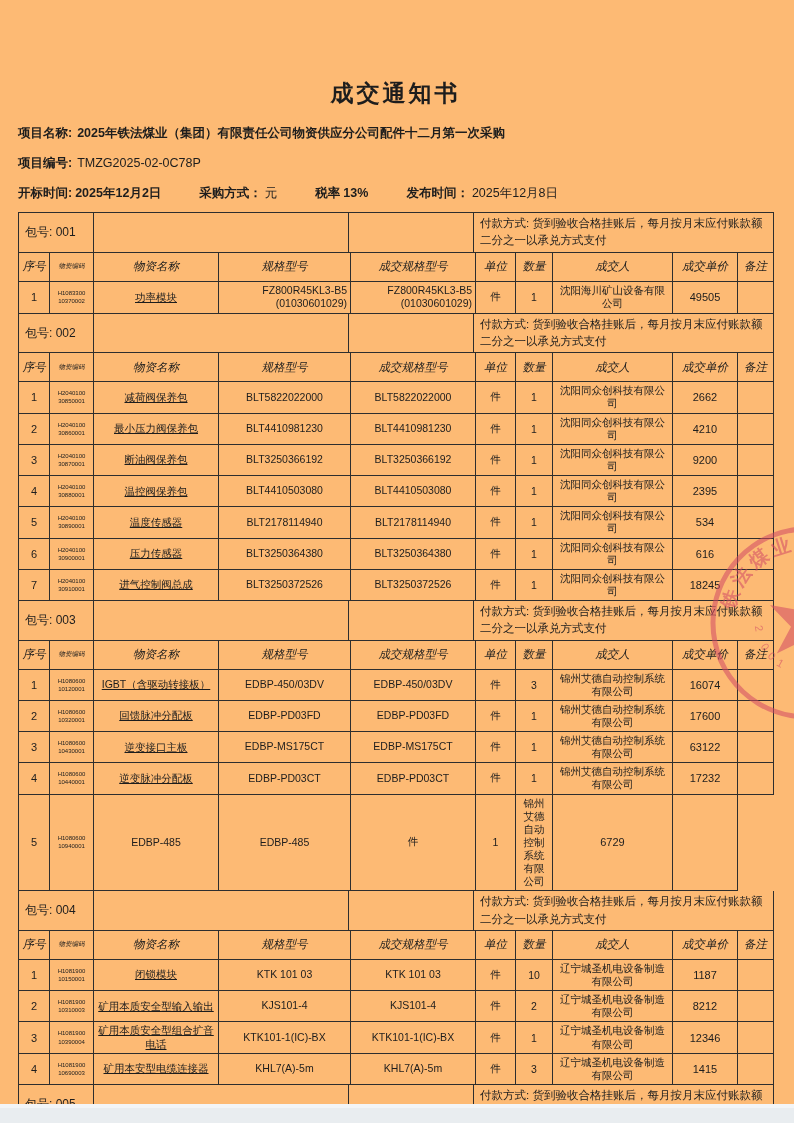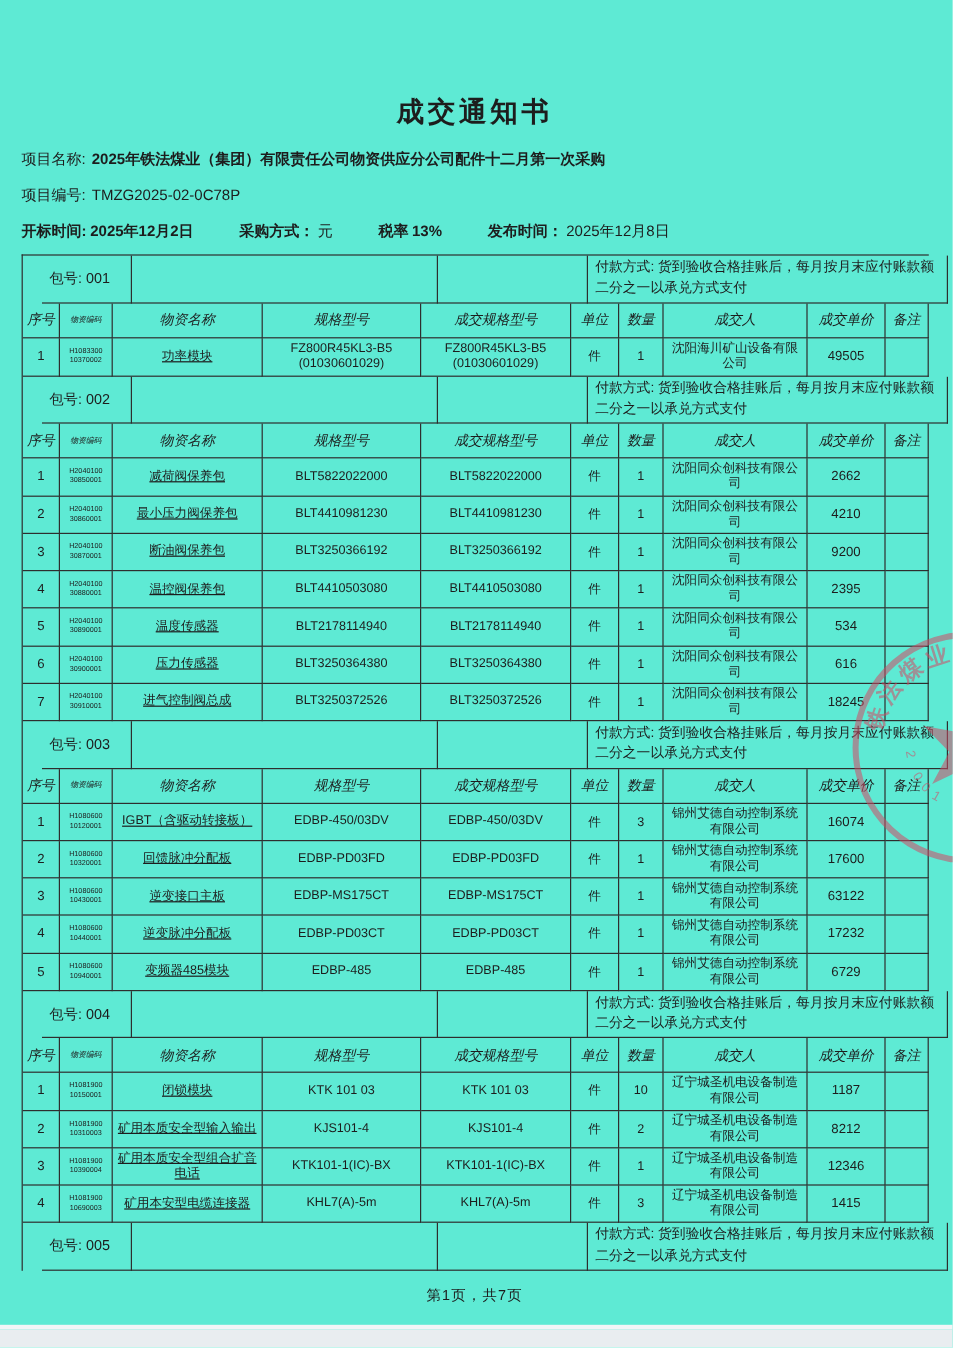--- a/index.html
+++ b/index.html
@@ -1,62 +1,62 @@
 <!DOCTYPE html>
 <html><head>
 <meta charset="utf-8">
 <style>
   html,body{margin:0;padding:0;background:#ffffff;}
   .page{
     position:relative;
     width:794px;height:1123px;
     overflow:hidden;
-    background:#5eead4;
+    background:#fdba74;
     font-family:"Liberation Sans","DejaVu Sans",sans-serif;
     color:#1d1d1d;
   }
   .content{position:relative;padding-left:18px;padding-right:21px;}
   .doc-title{
     margin:78px 0 16px 0;
     text-align:center;
     font-size:23px;font-weight:700;letter-spacing:3px;
   }
   .meta-line{font-size:12.5px;margin-bottom:13px;}
-  .meta-label{font-weight:400;margin-right:5px;}
+  .meta-label{font-weight:700;margin-right:5px;}
   .b{font-weight:700;}
   .info-line{display:flex;gap:38px;font-size:12.5px;margin:12px 0 10px 0;flex-wrap:nowrap;}
   .info-item .info-label{font-weight:600;margin-right:3px;text-align:right;}
 
   .sheet{
     margin-top:8px;
     width:755px;
     border-top:1.6px solid #2e2e2e;
     border-left:1.6px solid #2e2e2e;
   }
   .trow{display:grid;grid-template-columns:31px 44px 125px 132px 125px 40px 37px 120px 65px 36px;}
-  .brow{display:grid;grid-template-columns:75px 255px 125px 300px;margin-left:16px;}
+  .brow{display:grid;grid-template-columns:75px 255px 125px 300px;}
   .cell{
     box-sizing:border-box;
     border-right:1.4px solid #2e2e2e;
     border-bottom:1.4px solid #2e2e2e;
     display:flex;align-items:center;justify-content:center;
     text-align:center;
     padding:2px 3px;
     overflow:hidden;
   }
   .brow .cell{min-height:36px;}
   .hrow  .cell{min-height:29px;font-size:11.5px;font-style:italic;}
   .drow  .cell{min-height:30px;}
   .hcell.tiny{font-size:6.5px;}
   .band-label{justify-content:flex-start;text-align:left;padding-left:6px;font-size:12px;}
   .pay{justify-content:flex-start;text-align:left;font-size:11.5px;line-height:1.5;padding:2px 6px;}
   .c-seq{font-size:11px;}
   .c-code{font-size:6px;line-height:1.35;padding:1px;}
   .c-name{font-size:10.5px;line-height:1.25;text-decoration:underline;}
-  .c-spec,.c-dspec{font-size:10.5px;line-height:1.3;}
+  .c-spec,.c-dspec{font-size:10.5px;line-height:1.3;text-align:right;}
   .c-unit,.c-qty{font-size:10.5px;}
   .c-supplier{font-size:10.5px;line-height:1.25;}
   .c-price{font-size:11px;}
   .c-note{font-size:10px;}
 
   .page-footer{margin-top:12px;text-align:center;font-size:12px;letter-spacing:1px;}
 
   .stamp{position:absolute;left:692px;top:508px;pointer-events:none;}
   .scan-edge{position:absolute;left:0;right:0;bottom:0;height:15px;background:#e9edf0;}
   .scan-edge2{position:absolute;left:0;right:0;bottom:15px;height:4px;background:#f3f5f7;}
@@ -310,21 +310,20 @@
     <div class="cell c-unit">件</div>
     <div class="cell c-qty">1</div>
     <div class="cell c-supplier">锦州艾德自动控制系统有限公司</div>
     <div class="cell c-price">17232</div>
     <div class="cell c-note"></div>
   </div>
 
   <div class="trow drow">
     <div class="cell c-seq">5</div>
     <div class="cell c-code">H1080600 10940001</div>
-    <div class="cell c-name">变频器485模块</div>
     <div class="cell c-spec">EDBP-485</div>
     <div class="cell c-dspec">EDBP-485</div>
     <div class="cell c-unit">件</div>
     <div class="cell c-qty">1</div>
     <div class="cell c-supplier">锦州艾德自动控制系统有限公司</div>
     <div class="cell c-price">6729</div>
     <div class="cell c-note"></div>
   </div>
 
   <div class="brow">

